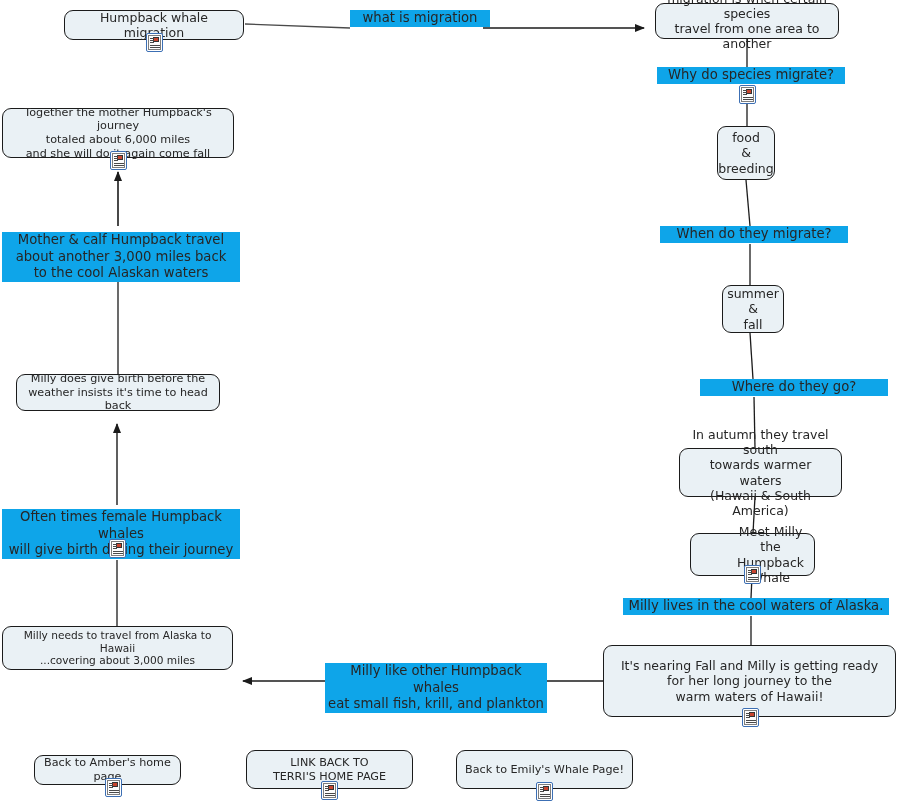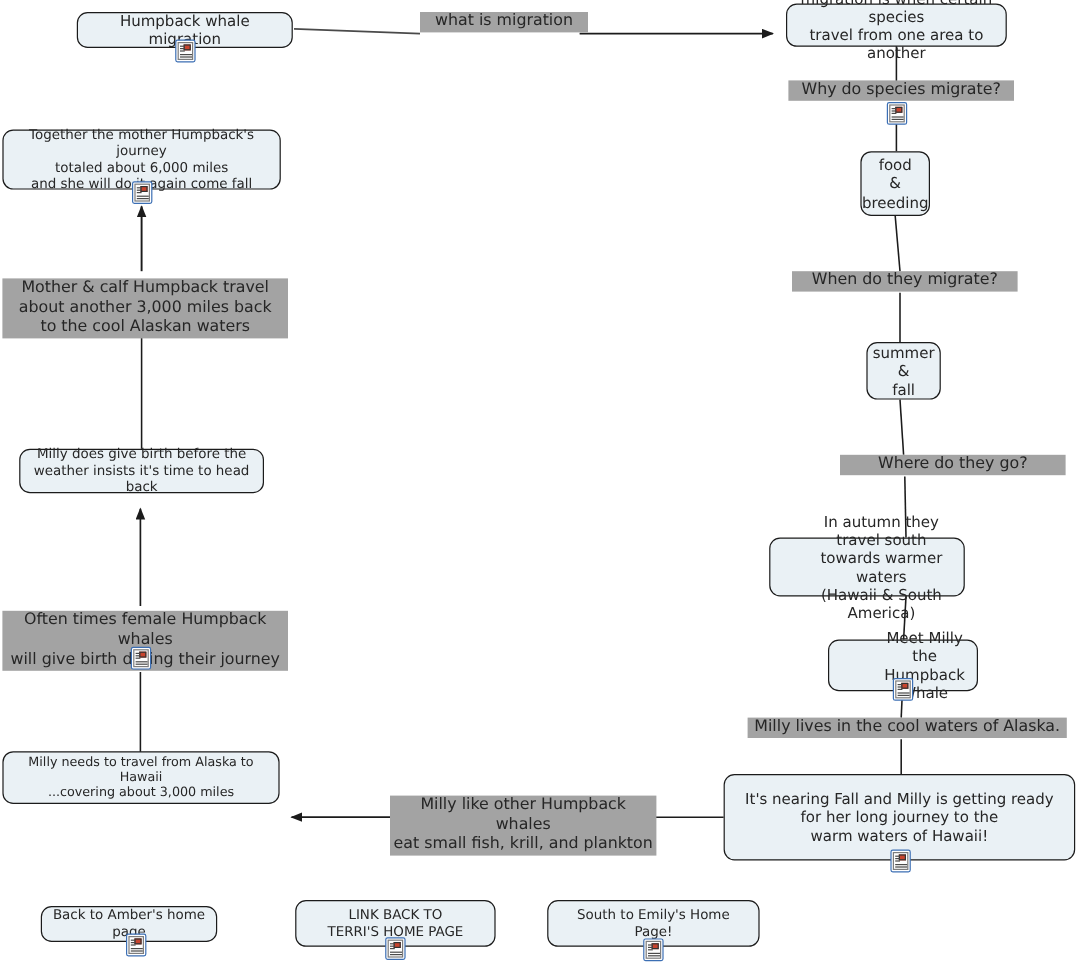--- a/index.html
+++ b/index.html
@@ -44,21 +44,21 @@
   }
   .node.sm { font-size: 11.2px; }
   .node.tiny { font-size: 10.6px; }
   .label {
     position: absolute;
     text-align: center;
     line-height: 1.25;
     color: #262626;
     white-space: pre-line;
     font-size: 13.2px;
-    background: #a3a3a3;
+    background: #0ea5e9;
     padding: 0 3px;
   }
   .doc-icon {
     position: absolute;
     width: 17px;
     height: 19px;
     box-sizing: border-box;
     border: 1.5px solid #3c6fb4;
     background: #ffffff;
     border-radius: 2px;
@@ -158,21 +158,21 @@
 travel from one area to another</div>
 
   <div class="node" style="left:717px; top:126px; width:58px; height:54px;">food
 &amp;
 breeding</div>
 
   <div class="node" style="left:722px; top:285px; width:62px; height:48px;">summer
 &amp;
 fall</div>
 
-  <div class="node" style="left:641px; top:448px; width:163px; height:49px;padding-left:32px;">In autumn they travel south
+  <div class="node" style="left:679px; top:448px; width:163px; height:49px;">In autumn they travel south
 towards warmer waters
 (Hawaii &amp; South America)</div>
 
   <div class="node" style="left:690px; top:533px; width:125px; height:43px;padding-left:44px;">Meet Milly
 the Humpback Whale</div>
   <div class="doc-icon" style="left:744px; top:565px;">
     <div class="page">
         <div class="thumb"></div>
       <div class="ln l1"></div>
         <div class="ln l2"></div>
@@ -281,21 +281,21 @@
         <div class="thumb"></div>
       <div class="ln l1"></div>
         <div class="ln l2"></div>
         <div class="ln l3"></div>
       <div class="ln l4"></div>
         <div class="ln l5"></div>
         <div class="ln l6"></div>
       </div>
   </div>
 
-  <div class="node sm" style="left:456px; top:750px; width:177px; height:39px;">South to Emily's Home Page!</div>
+  <div class="node sm" style="left:456px; top:750px; width:177px; height:39px;">Back to Emily's Whale Page!</div>
   <div class="doc-icon" style="left:536px; top:782px;">
     <div class="page">
         <div class="thumb"></div>
       <div class="ln l1"></div>
         <div class="ln l2"></div>
         <div class="ln l3"></div>
       <div class="ln l4"></div>
         <div class="ln l5"></div>
         <div class="ln l6"></div>
       </div>

